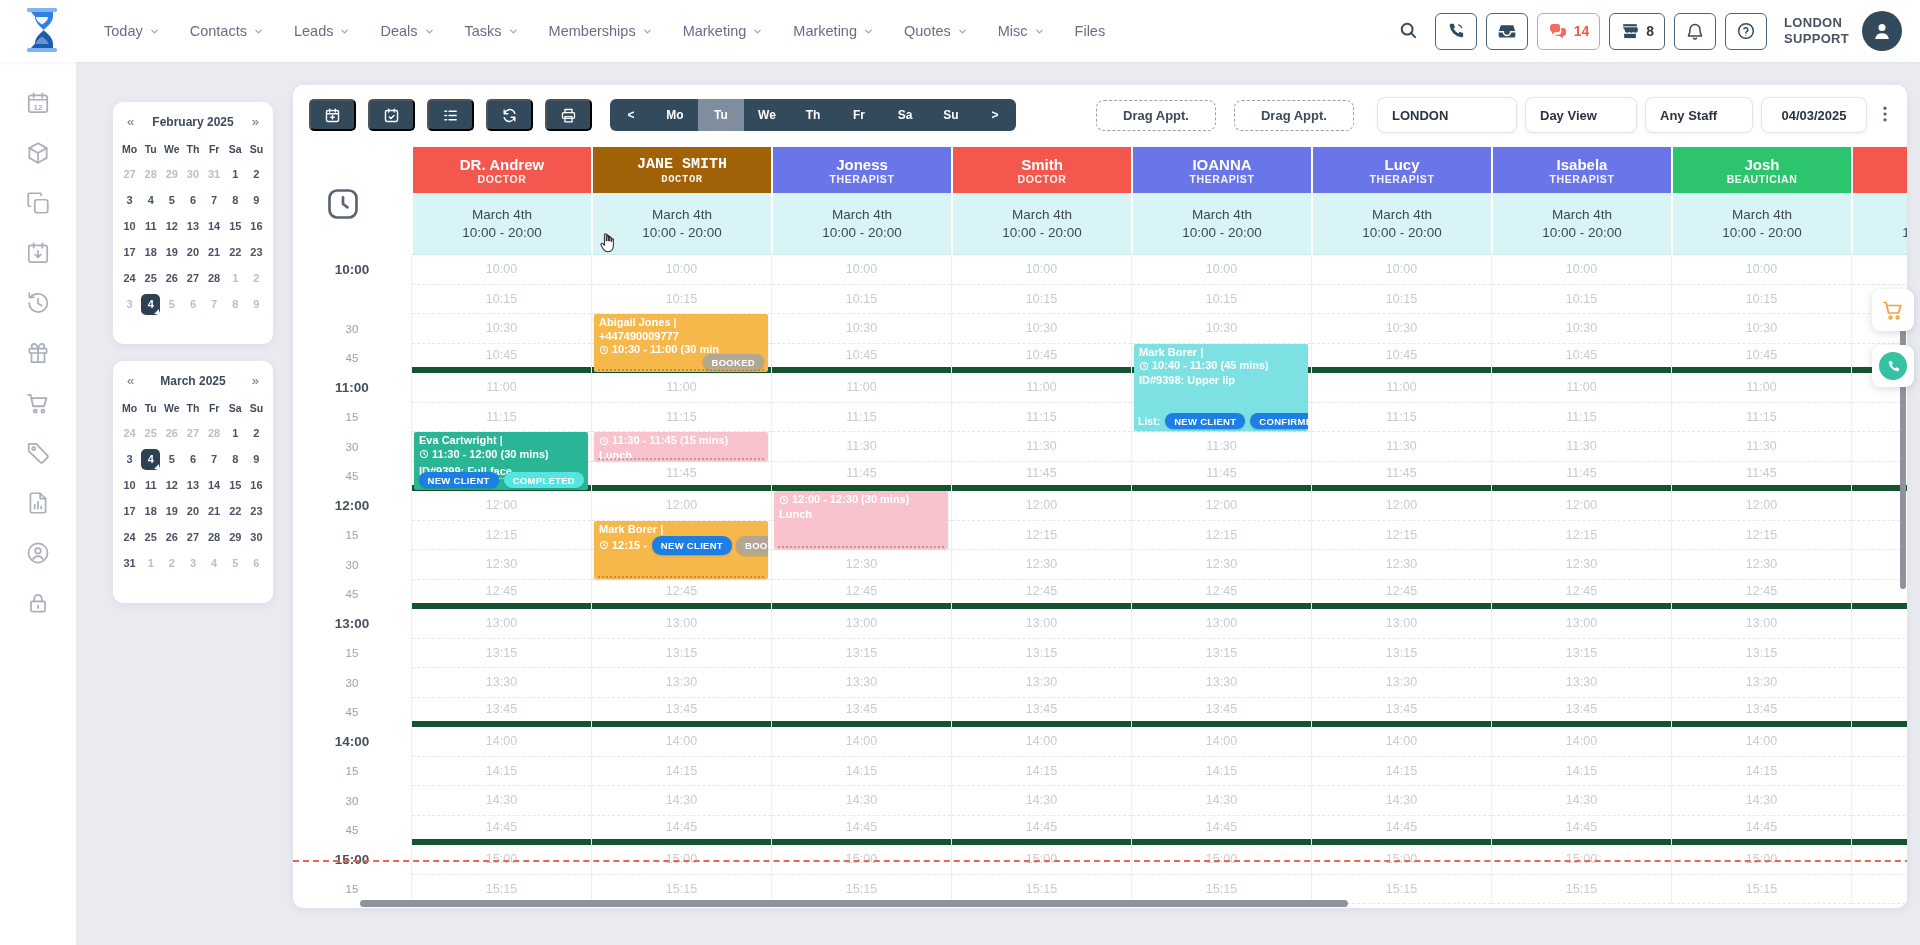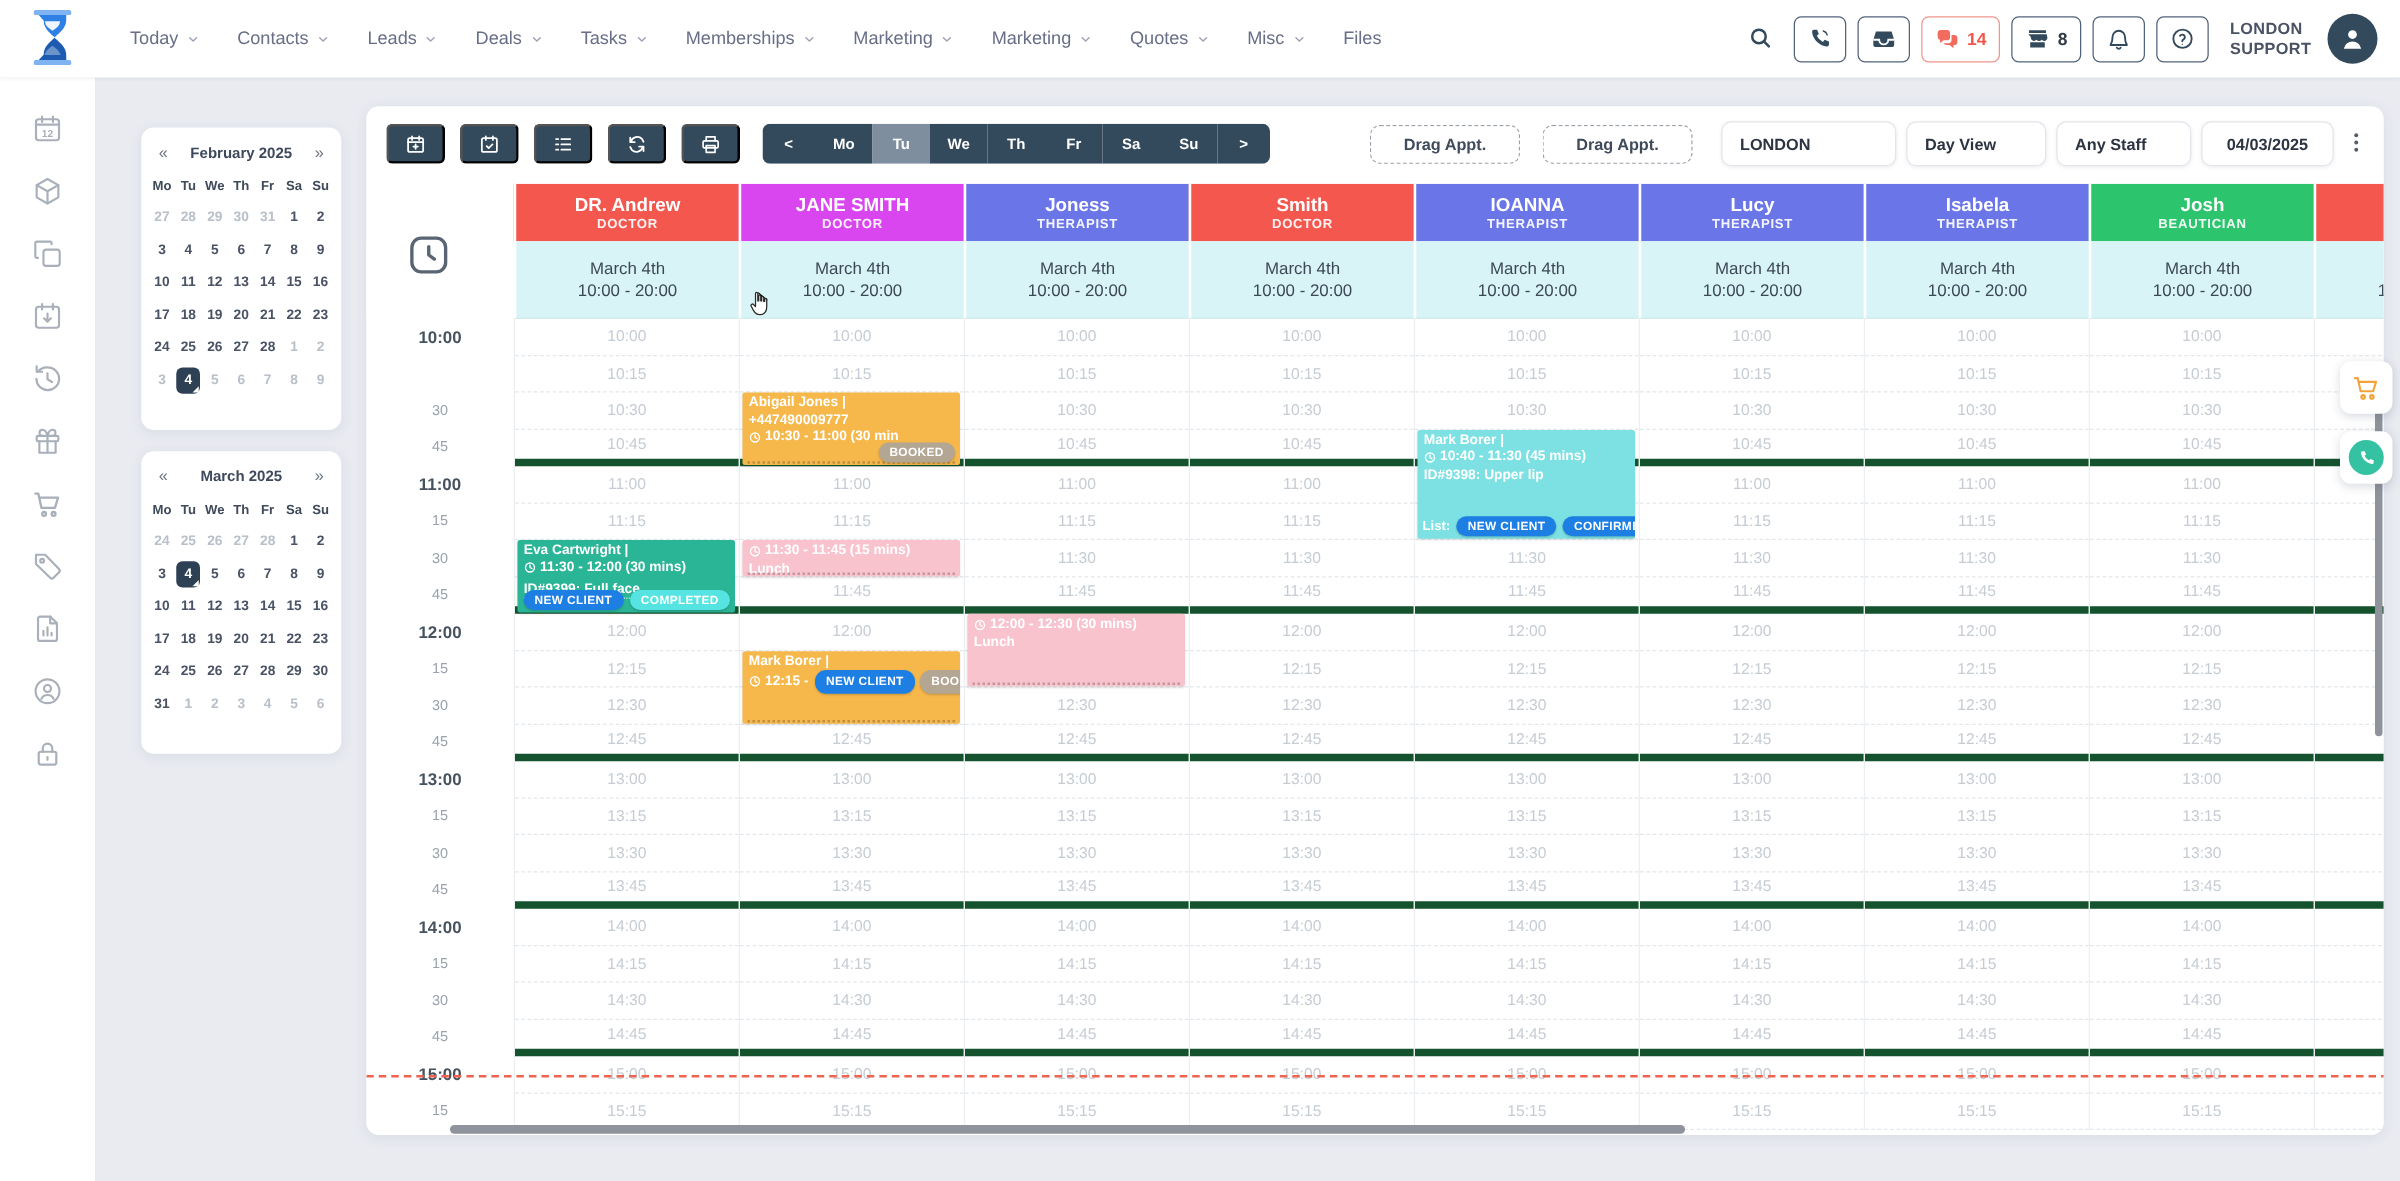--- a/index.html
+++ b/index.html
@@ -625,21 +625,21 @@
         </div>
     </div>
 
     <div class="grid-area">
       <div class="staff-header gwide" id="staff-header">
           <div class="gut-spacer"></div>
           <div class="staff-head" style="background: rgb(244, 87, 77);">
             <div class="s-name">DR. Andrew</div>
             <div class="s-role">DOCTOR</div>
           </div>
-          <div class="staff-head" style="background: #d946ef;">
+          <div class="staff-head" style="background: #a16207; font-family: Liberation Mono, monospace;">
             <div class="s-name">JANE SMITH</div>
             <div class="s-role">DOCTOR</div>
           </div>
           <div class="staff-head" style="background: rgb(106, 117, 232);">
             <div class="s-name">Joness</div>
             <div class="s-role">THERAPIST</div>
           </div>
           <div class="staff-head" style="background: rgb(244, 87, 77);">
             <div class="s-name">Smith</div>
             <div class="s-role">DOCTOR</div>

